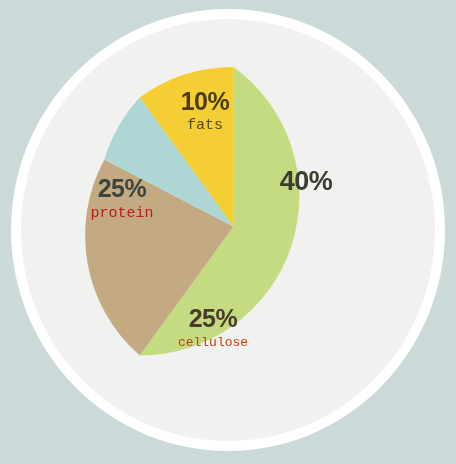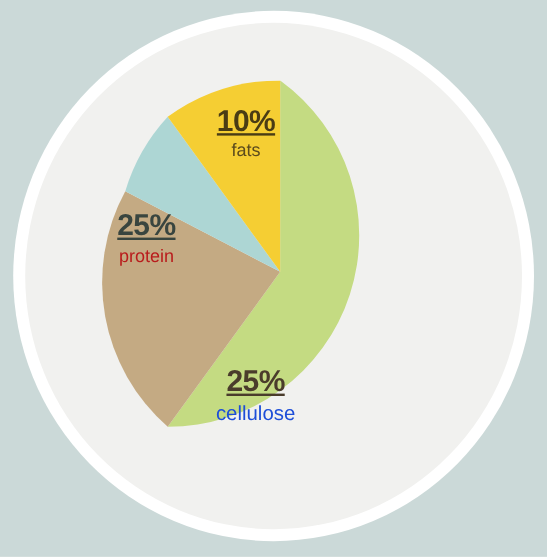--- a/index.html
+++ b/index.html
@@ -67,25 +67,25 @@
   .slice-label {
     position: absolute;
     text-align: center;
     line-height: 1;
     user-select: none;
   }
   .slice-pct {
     display: block;
     font-weight: bold;
     letter-spacing: -0.5px;
-    text-decoration: underline;
   }
   .slice-name {
     display: block;
     font-weight: normal;
+    font-family: Liberation Mono, monospace;
   }
 
   
   #label-fruits-vegetables {
     left: 222px;
     top: 168px;
     width: 168px;
     color: #3c3c31;
   }
   #label-fruits-vegetables .slice-pct { font-size: 27px; margin-bottom: 5px; }
@@ -102,21 +102,21 @@
   #label-protein .slice-name { font-size: 15px; color: #b91c1c; }
 
   
   #label-cellulose {
     left: 148px;
     top: 306px;
     width: 130px;
     color: #4a3c2b;
   }
   #label-cellulose .slice-pct { font-size: 25px; margin-bottom: 5px; }
-  #label-cellulose .slice-name { font-size: 17px; color: #1d4ed8; }
+  #label-cellulose .slice-name { font-size: 13px; color: #c2410c; }
 
   
   #label-fats {
     left: 152px;
     top: 89px;
     width: 106px;
     color: #4a3c14;
   }
   #label-fats .slice-pct { font-size: 25px; margin-bottom: 4px; }
   #label-fats .slice-name { font-size: 15px; color: #5c4c1d; }
@@ -136,20 +136,21 @@
 
       <path id="slice-cellulose" d="M 159.5 159.5 L 65.76 288.61 A 159.5 159.5 0 0 1 30.39 92.41 Z" fill="#C4AA83"></path>
 
       <path id="slice-protein" d="M 159.5 159.5 L 30.39 92.41 A 159.5 159.5 0 0 1 65.76 30.39 Z" fill="#ADD6D4"></path>
 
       <path id="slice-fats" d="M 159.5 159.5 L 65.76 30.39 A 159.5 159.5 0 0 1 159.5 0 Z" fill="#F5CE33"></path>
     </svg>
   </div>
 
   <div class="slice-label" id="label-fruits-vegetables" style="color: rgb(60, 60, 49);">
+    <span class="slice-pct">40%</span>
   </div>
 
   <div class="slice-label" id="label-cellulose" style="color: rgb(74, 60, 43);">
     <span class="slice-pct">25%</span>
     <span class="slice-name">cellulose</span>
   </div>
 
   <div class="slice-label" id="label-protein" style="color: rgb(57, 69, 63);">
     <span class="slice-pct">25%</span>
     <span class="slice-name">protein</span>

